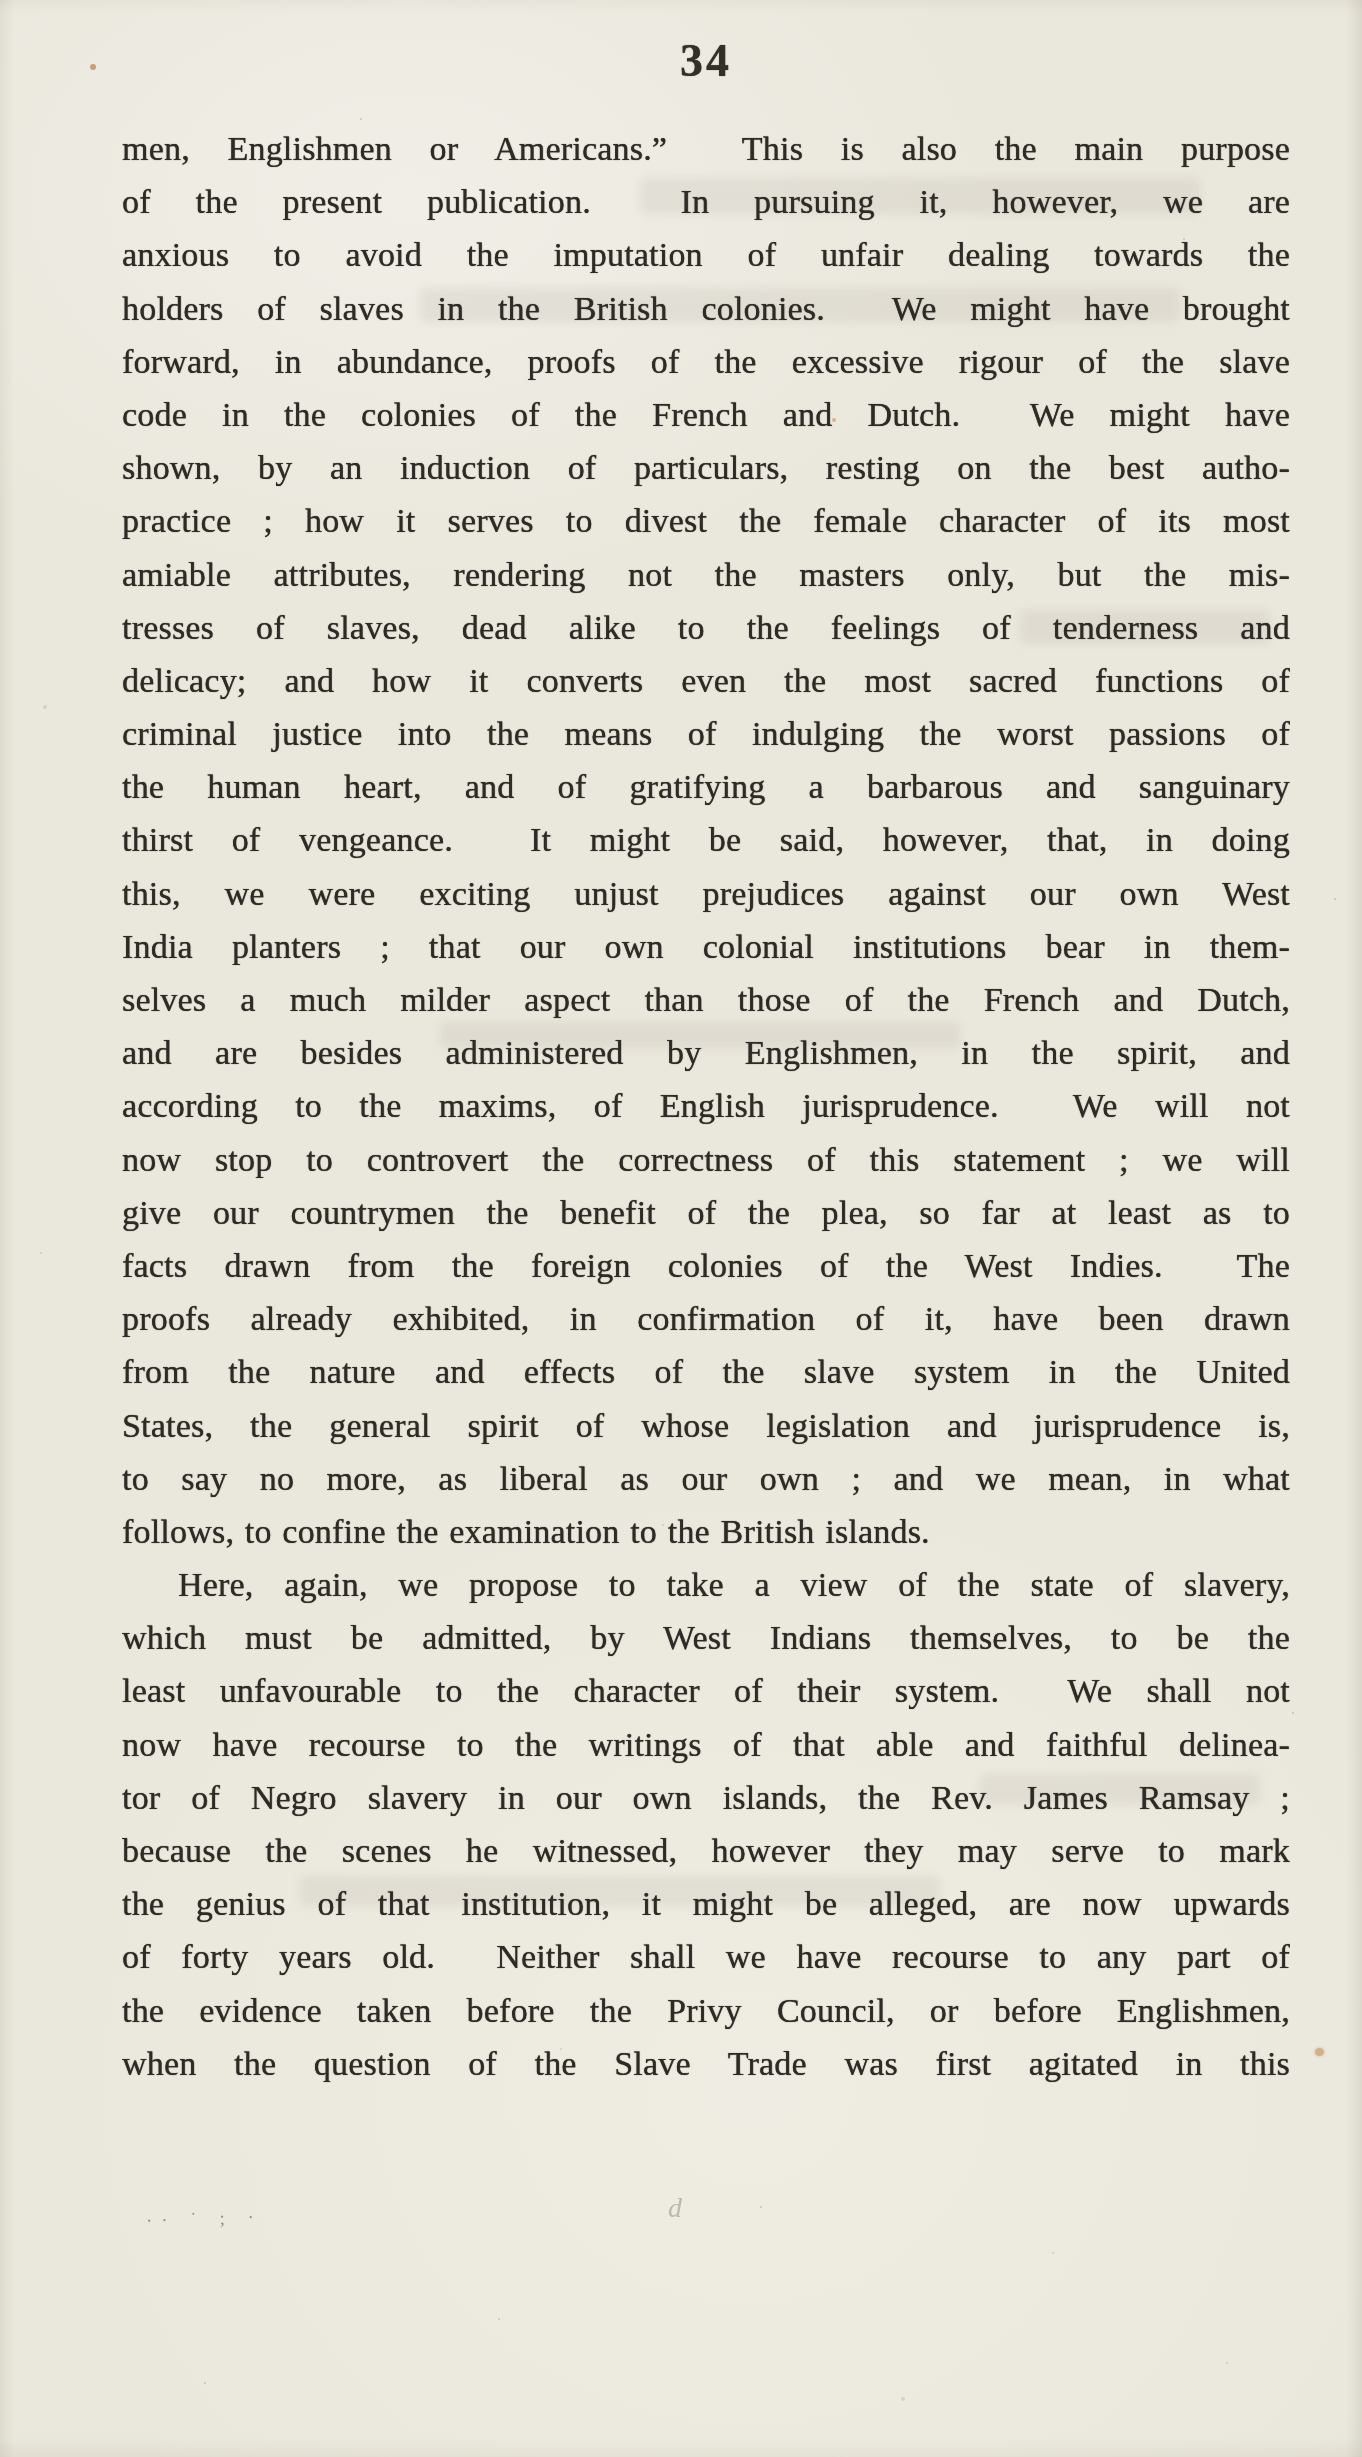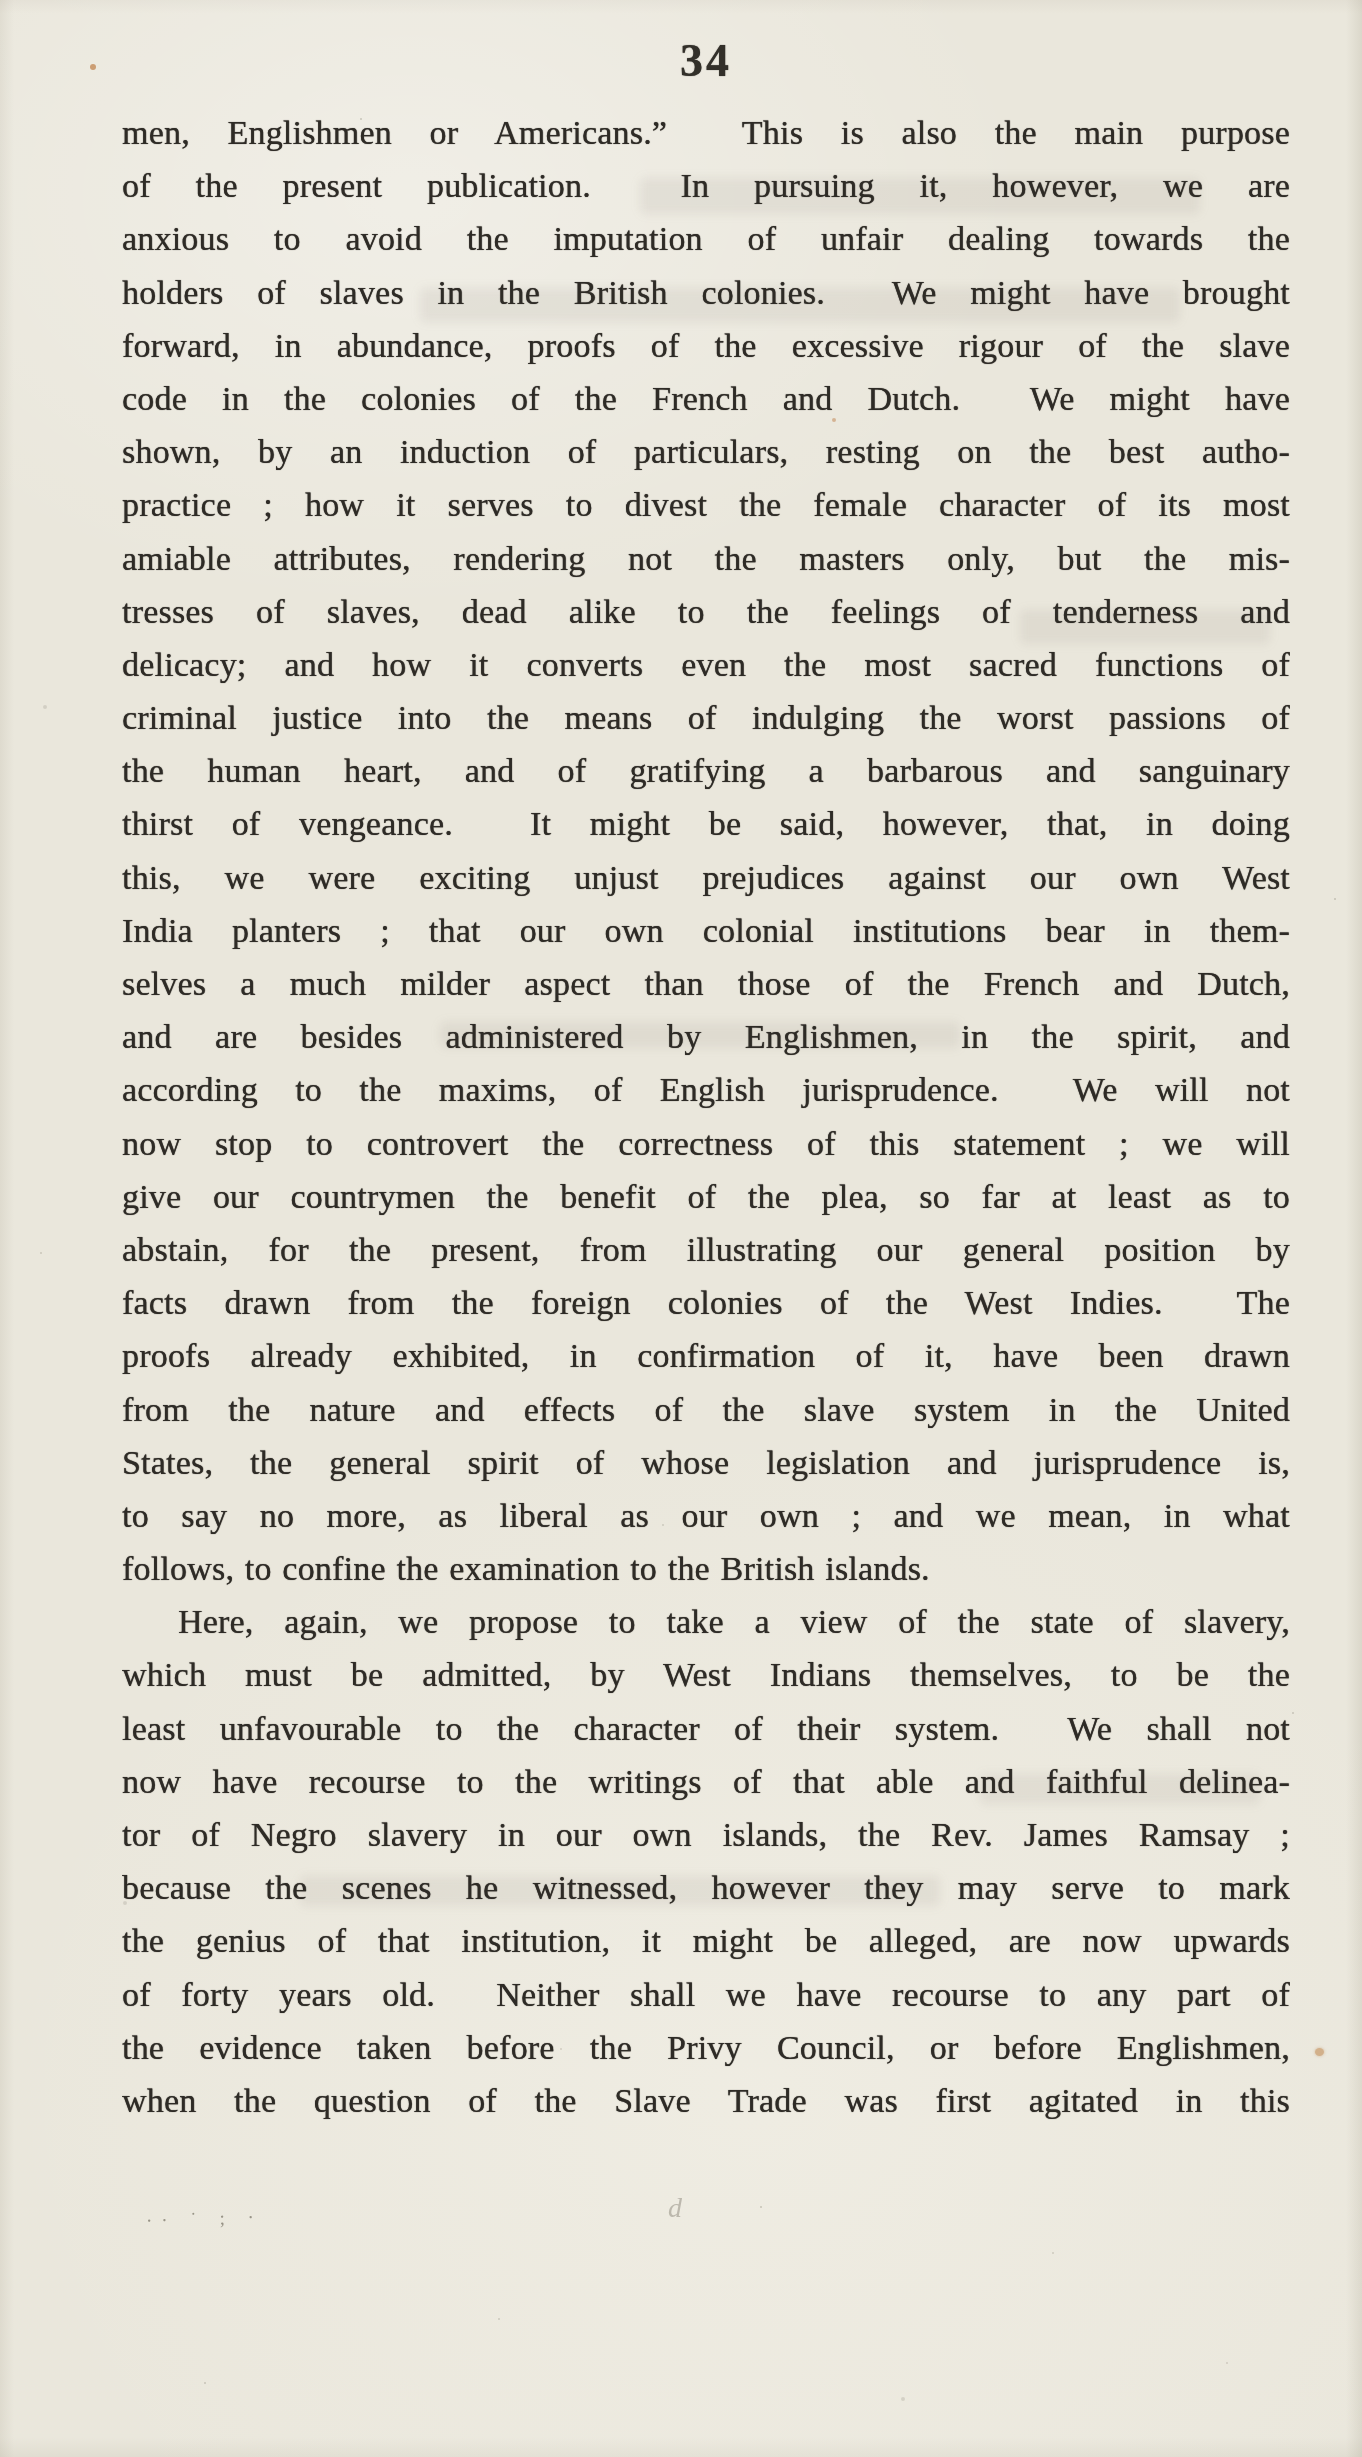--- a/index.html
+++ b/index.html
@@ -30,21 +30,21 @@
     text-align: center;
     font-size: 46px;
     font-weight: bold;
     letter-spacing: 3px;
     color: #33302a;
     text-shadow: 0 0 1px rgba(45,42,36,0.85);
   }
 
   .text-block {
     position: absolute;
-    top: 106px;
+    top: 122px;
     left: 122px;
     width: 1168px;
     color: #2e2b26;
     font-size: 34px;
     text-shadow: 0 0 1px rgba(46,43,38,0.80), 0.4px 0.4px 0.6px rgba(46,43,38,0.35);
     word-spacing: 2px;
     letter-spacing: 0.2px;
   }
   .line {
     height: 53.2px;
@@ -146,21 +146,20 @@
   <div class="line">criminal justice into the means of indulging the worst passions of</div>
   <div class="line">the human heart, and of gratifying a barbarous and sanguinary</div>
   <div class="line">thirst of vengeance.&nbsp; It might be said, however, that, in doing</div>
   <div class="line">this, we were exciting unjust prejudices against our own West</div>
   <div class="line">India planters ; that our own colonial institutions bear in them-</div>
   <div class="line">selves a much milder aspect than those of the French and Dutch,</div>
   <div class="line">and are besides administered by Englishmen, in the spirit, and</div>
   <div class="line">according to the maxims, of English jurisprudence.&nbsp; We will not</div>
   <div class="line">now stop to controvert the correctness of this statement ; we will</div>
   <div class="line">give our countrymen the benefit of the plea, so far at least as to</div>
-  <div class="line">abstain, for the present, from illustrating our general position by</div>
   <div class="line">facts drawn from the foreign colonies of the West Indies.&nbsp; The</div>
   <div class="line">proofs already exhibited, in confirmation of it, have been drawn</div>
   <div class="line">from the nature and effects of the slave system in the United</div>
   <div class="line">States, the general spirit of whose legislation and jurisprudence is,</div>
   <div class="line">to say no more, as liberal as our own ; and we mean, in what</div>
   <div class="line pe">follows, to confine the examination to the British islands.</div>
   <div class="line ind">Here, again, we propose to take a view of the state of slavery,</div>
   <div class="line">which must be admitted, by West Indians themselves, to be the</div>
   <div class="line">least unfavourable to the character of their system.&nbsp; We shall not</div>
   <div class="line">now have recourse to the writings of that able and faithful delinea-</div>

